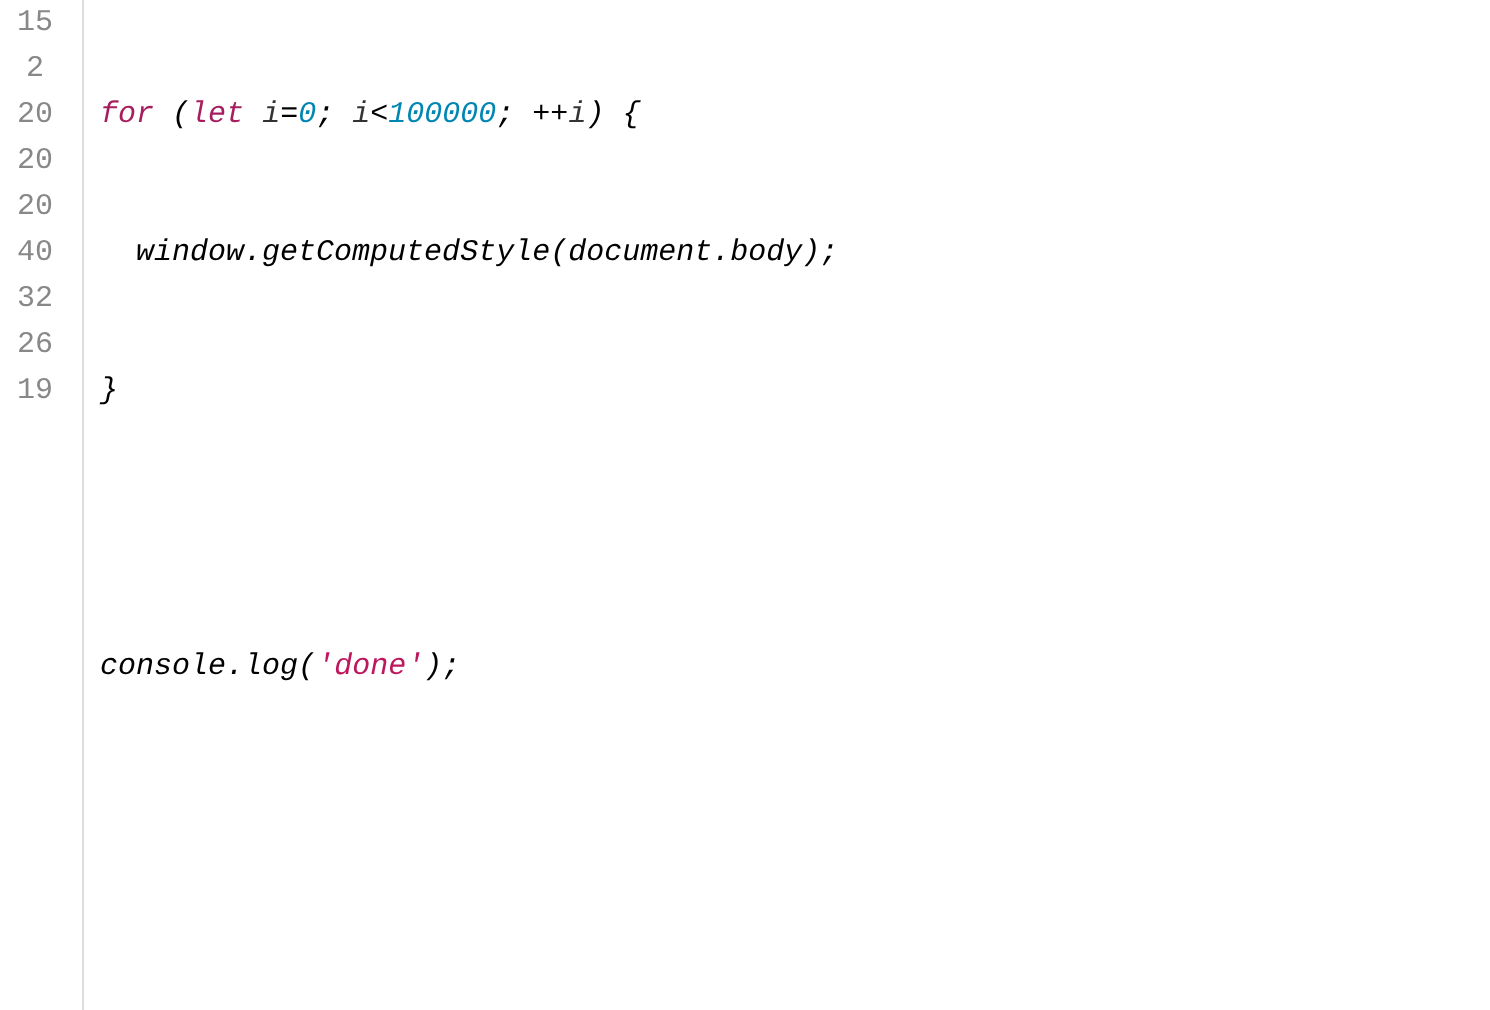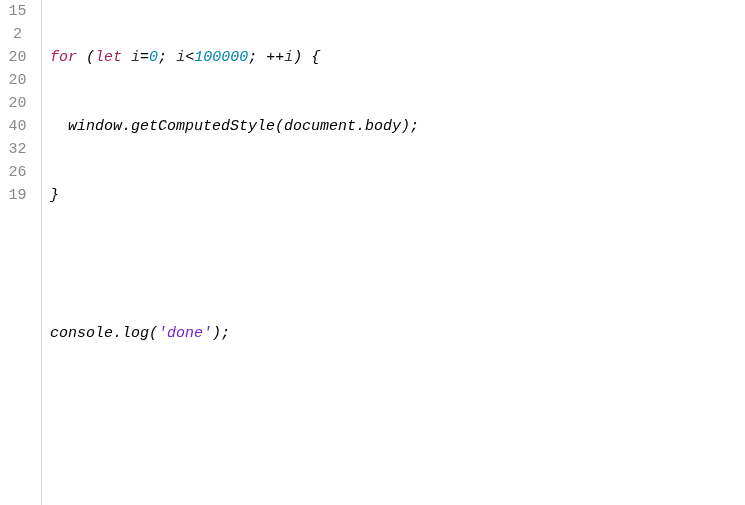--- a/index.html
+++ b/index.html
@@ -32,21 +32,21 @@
     .code {
       padding-left: 8px;
       line-height: 23px;
       white-space: pre;
       flex: 1;
     }
     .code-line { height: 23px; font-style: italic; }
     .kw { color: #a71d5d; }
     .var { color: #333; }
     .num { color: #0086b3; }
-    .str { color: #6d28d9; }
+    .str { color: #be185d; }
   </style>
 </head>
 <body>
 
 <div class="editor-area">
   <div class="gutter">
     <div>15</div>
     <div>2</div>
     <div>20</div>
     <div>20</div>

